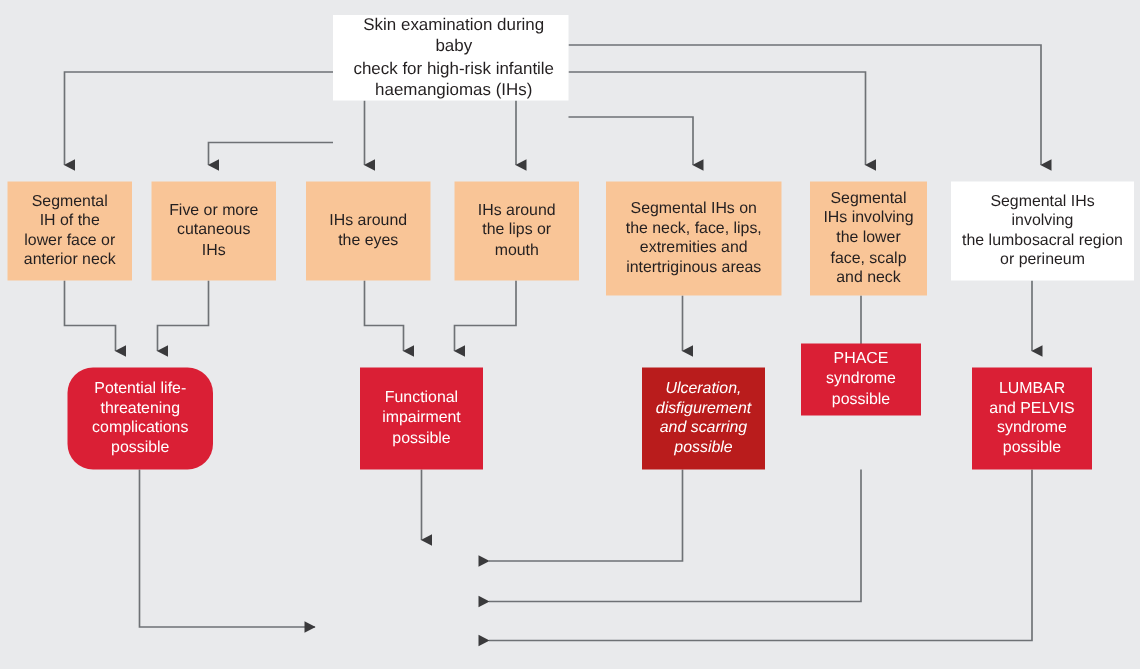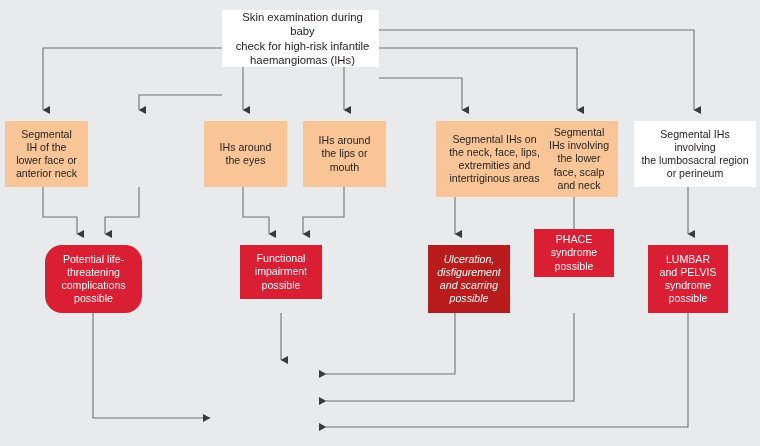--- a/index.html
+++ b/index.html
@@ -118,43 +118,46 @@
   </svg>
 
   <div class="node node-root" id="node-root" style="left: 222px; top: 10px; width: 157px; height: 57px; background: rgb(255, 255, 255); padding-left: 10px;">Skin examination during baby
 check for high-risk infantile
 haemangiomas (IHs)</div>
 
   <div class="node node-orange" id="node-rf1" style="left: 5px; top: 121px; width: 83px; height: 66px; background: rgb(249, 197, 151);">Segmental
 IH of the
 lower face or
 anterior neck</div>
+  <div class="node node-orange" id="node-rf2" style="left: 101px; top: 121px; width: 83px; height: 66px; background: rgb(249, 197, 151);">Five or more
+cutaneous
+IHs</div>
   <div class="node node-orange" id="node-rf3" style="left: 204px; top: 121px; width: 83px; height: 66px; background: rgb(249, 197, 151);">IHs around
 the eyes</div>
   <div class="node node-orange" id="node-rf4" style="left: 303px; top: 121px; width: 83px; height: 66px; background: rgb(249, 197, 151);">IHs around
 the lips or
 mouth</div>
-  <div class="node node-orange" id="node-rf5" style="left: 404px; top: 121px; width: 117px; height: 76px; background: rgb(249, 197, 151); margin-left: 32px;">Segmental IHs on
+  <div class="node node-orange" id="node-rf5" style="left: 404px; top: 121px; width: 117px; height: 76px; background: rgb(249, 197, 151);">Segmental IHs on
 the neck, face, lips,
 extremities and
 intertriginous areas</div>
   <div class="node node-orange" id="node-rf6" style="left: 540px; top: 121px; width: 78px; height: 76px; background: rgb(249, 197, 151);">Segmental
 IHs involving
 the lower
 face, scalp
 and neck</div>
   <div class="node node-orange" id="node-rf7" style="left: 634px; top: 121px; width: 122px; height: 66px; background: #ffffff;">Segmental IHs involving
 the lumbosacral region
 or perineum</div>
 
   <div class="node node-red" id="node-c1" style="left: 45px; top: 245px; width: 97px; height: 68px; background: rgb(218, 31, 53); border-radius: 17px;">Potential life-
 threatening
 complications
 possible</div>
-  <div class="node node-red" id="node-c2" style="left: 240px; top: 245px; width: 82px; height: 54px; background: rgb(218, 31, 53);">Functional
+  <div class="node node-red" id="node-c2" style="left: 240px; top: 245px; width: 82px; height: 68px; background: rgb(218, 31, 53);">Functional
 impairment
 possible</div>
   <div class="node node-red" id="node-c3" style="left: 428px; top: 245px; width: 82px; height: 68px; background: #b91c1c; font-style: italic;">Ulceration,
 disfigurement
 and scarring
 possible</div>
   <div class="node node-red" id="node-c4" style="left: 534px; top: 229px; width: 80px; height: 48px; background: rgb(218, 31, 53);">PHACE
 syndrome
 possible</div>
   <div class="node node-red" id="node-c5" style="left: 648px; top: 245px; width: 80px; height: 68px; background: rgb(218, 31, 53);">LUMBAR

